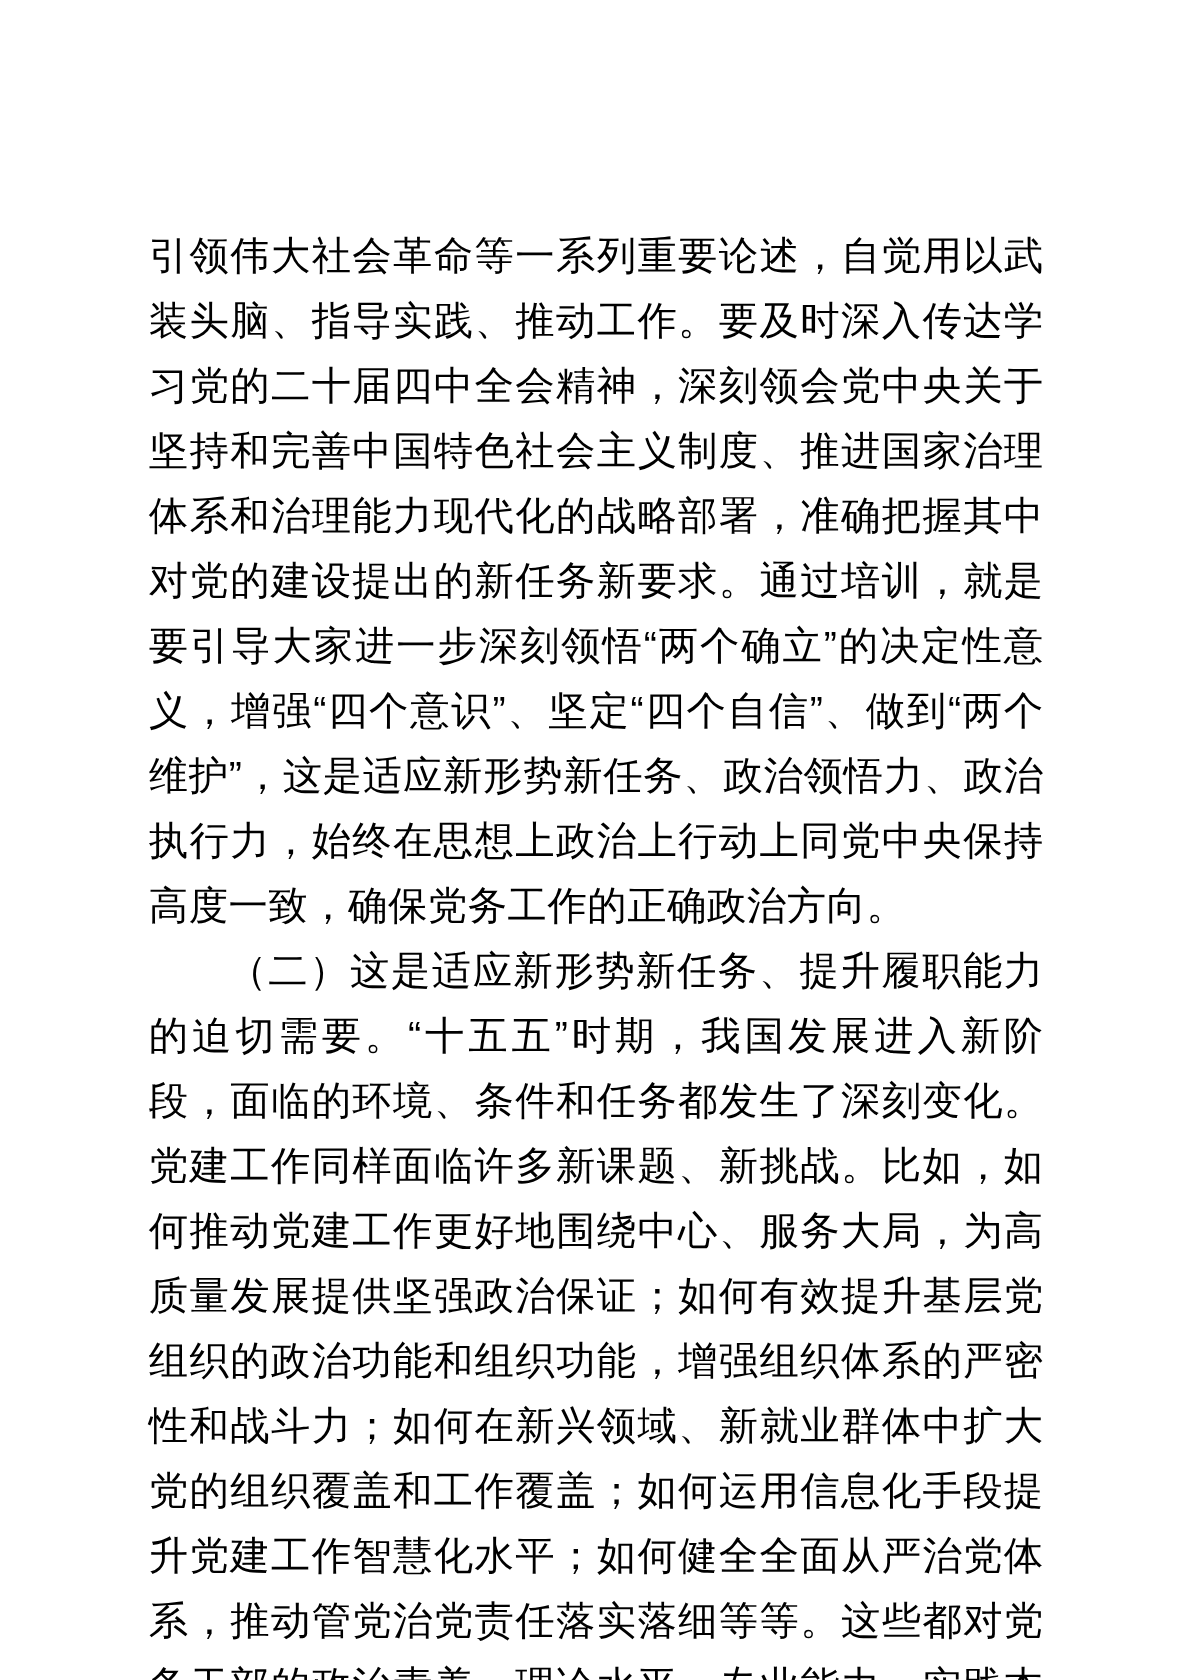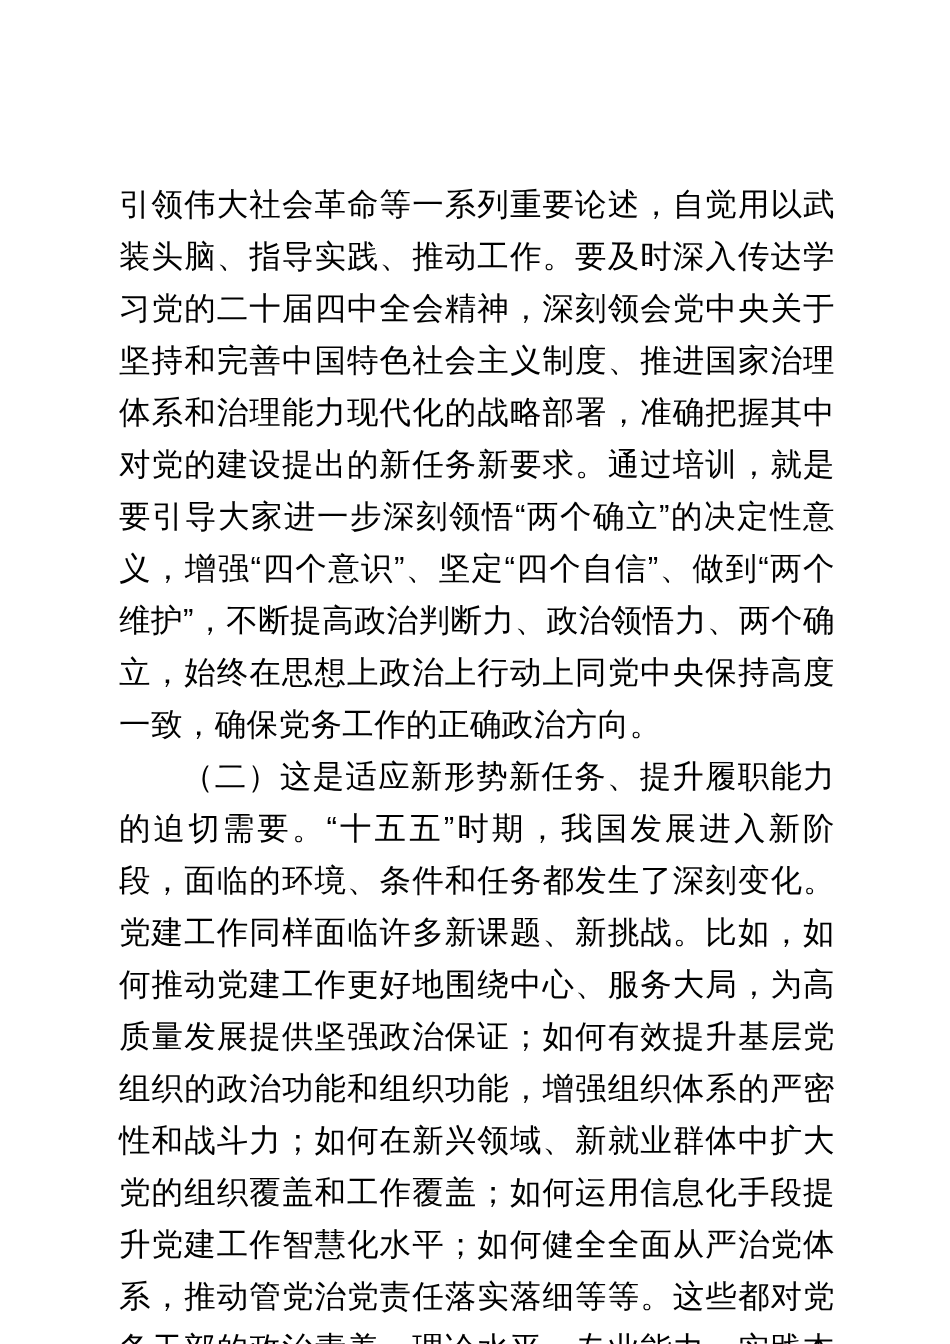--- a/index.html
+++ b/index.html
@@ -50,18 +50,18 @@
   .para.no-stretch::after {
     content: none;
   }
 </style>
 </head>
 <body>
 
 <div class="page">
   <div class="text-column">
 
-    <p class="para no-stretch">引领伟大社会革命等一系列重要论述，自觉用以武装头脑、指导实践、推动工作。要及时深入传达学习党的二十届四中全会精神，深刻领会党中央关于坚持和完善中国特色社会主义制度、推进国家治理体系和治理能力现代化的战略部署，准确把握其中对党的建设提出的新任务新要求。通过培训，就是要引导大家进一步深刻领悟“两个确立”的决定性意义，增强“四个意识”、坚定“四个自信”、做到“两个维护”，不断提高政治判断力、政治领悟力、两个确立，始终在思想上政治上行动上同党中央保持高度一致，确保党务工作的正确政治方向。</p>
+    <p class="para no-stretch">引领伟大社会革命等一系列重要论述，自觉用以武装头脑、指导实践、推动工作。要及时深入传达学习党的二十届四中全会精神，深刻领会党中央关于坚持和完善中国特色社会主义制度、推进国家治理体系和治理能力现代化的战略部署，准确把握其中对党的建设提出的新任务新要求。通过培训，就是要引导大家进一步深刻领悟“两个确立”的决定性意义，增强“四个意识”、坚定“四个自信”、做到“两个维护”，这是适应新形势新任务、政治领悟力、政治执行力，始终在思想上政治上行动上同党中央保持高度一致，确保党务工作的正确政治方向。</p>
 
     <p class="para indent no-stretch">（二）这是适应新形势新任务、提升履职能力的迫切需要。“十五五”时期，我国发展进入新阶段，面临的环境、条件和任务都发生了深刻变化。党建工作同样面临许多新课题、新挑战。比如，如何推动党建工作更好地围绕中心、服务大局，为高质量发展提供坚强政治保证；如何有效提升基层党组织的政治功能和组织功能，增强组织体系的严密性和战斗力；如何在新兴领域、新就业群体中扩大党的组织覆盖和工作覆盖；如何运用信息化手段提升党建工作智慧化水平；如何健全全面从严治党体系，推动管党治党责任落实落细等等。这些都对党务干部的政治素养、理论水平、专业能力、实践本领提出</p>
 
   </div>
 </div>
 
 </body></html>

